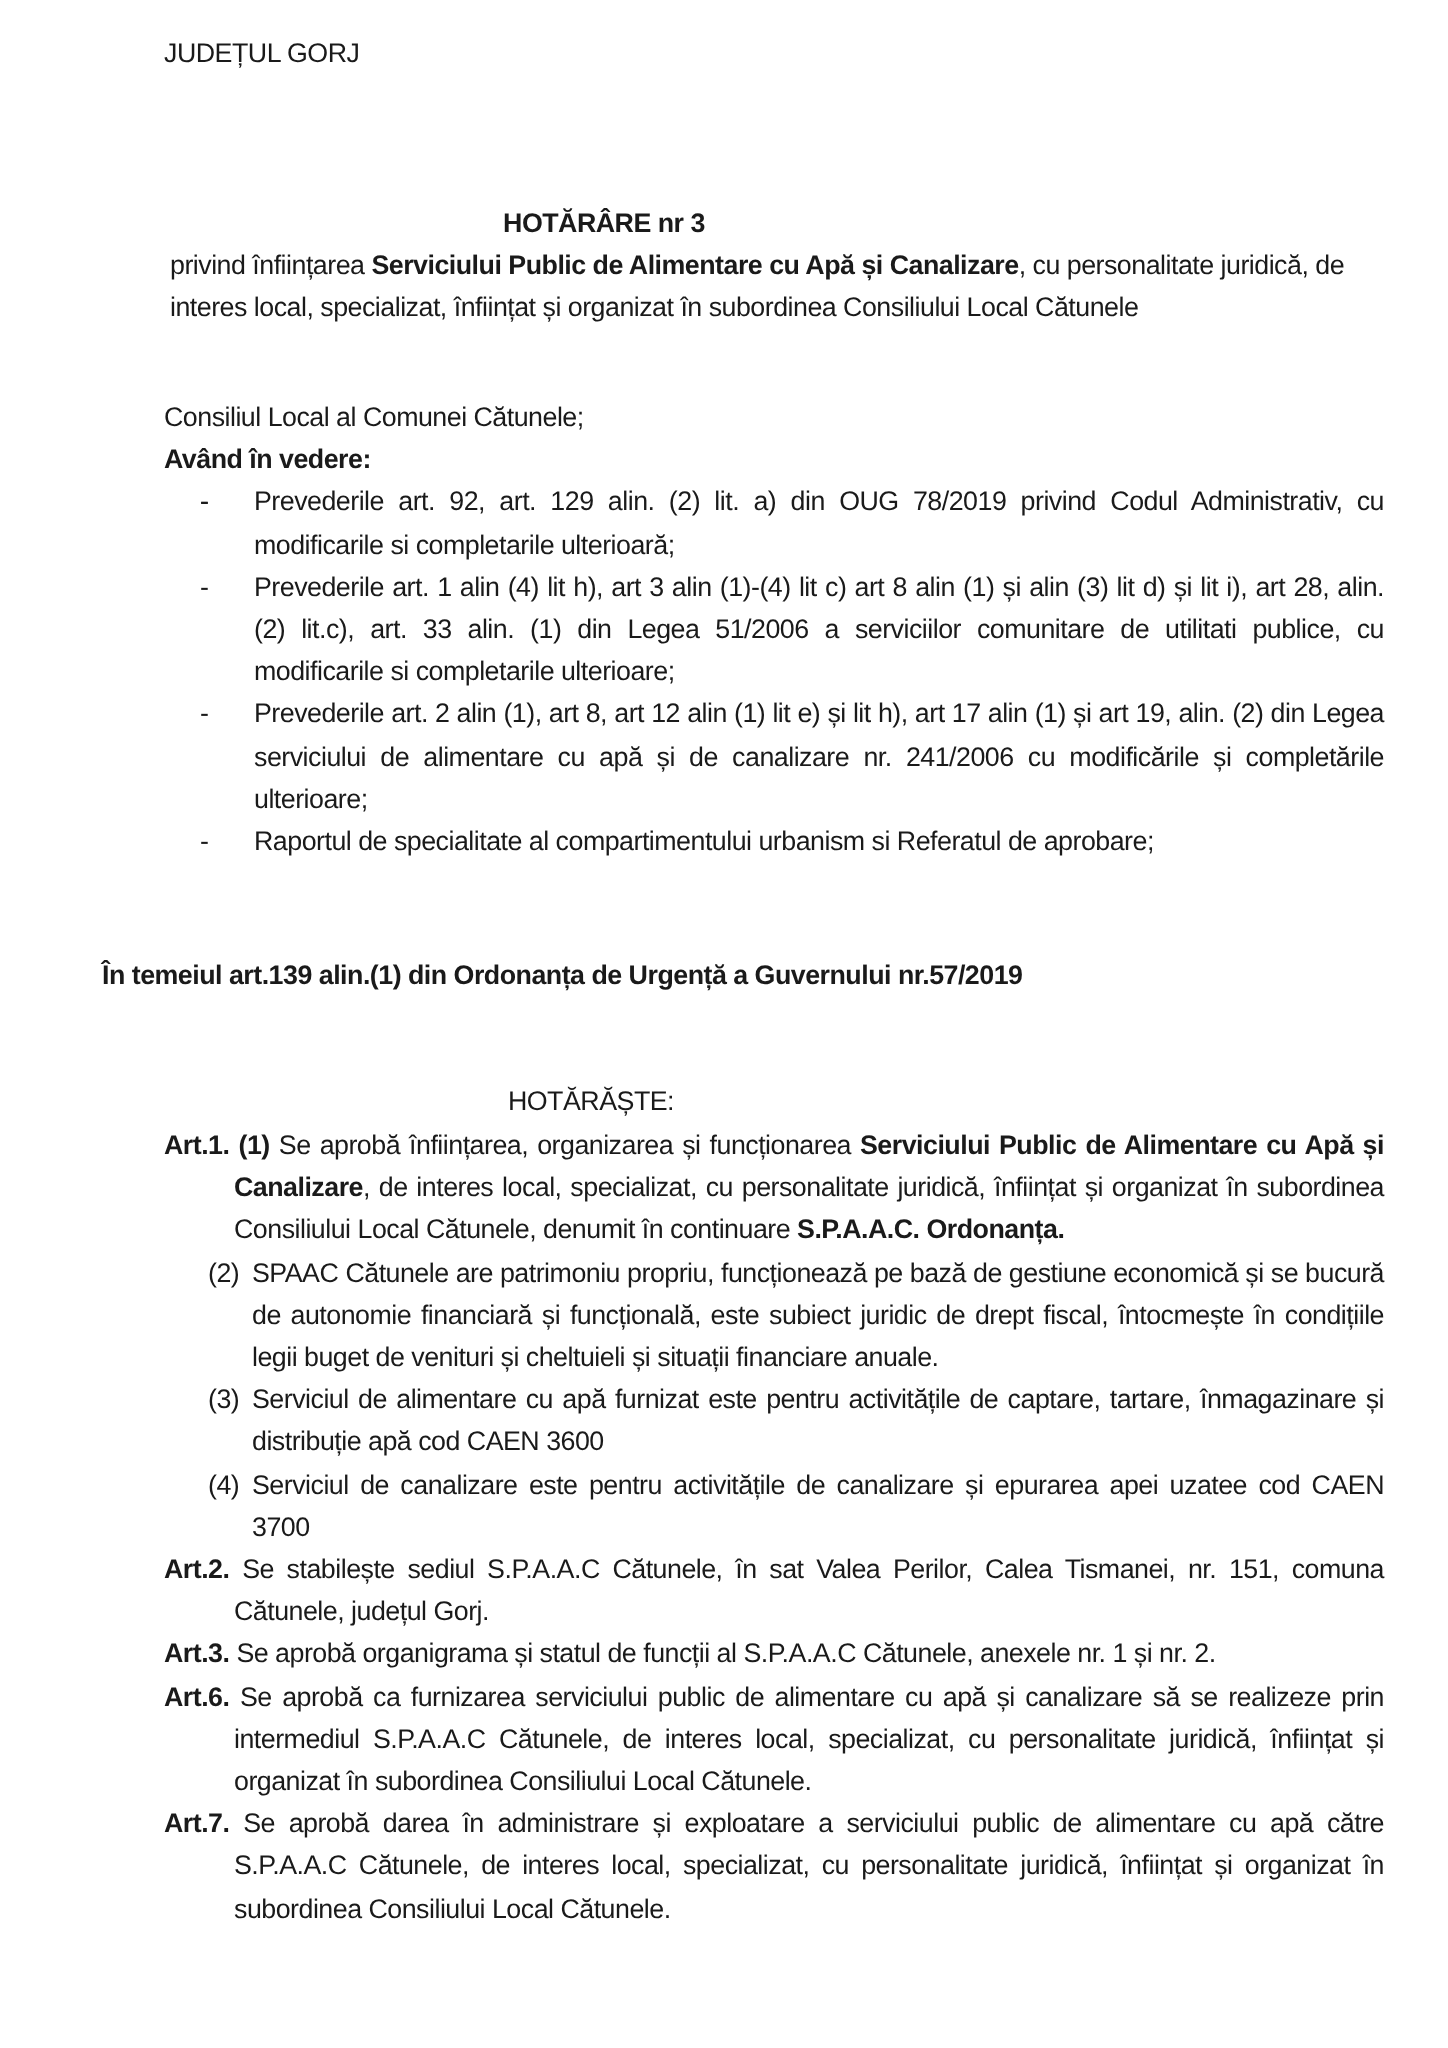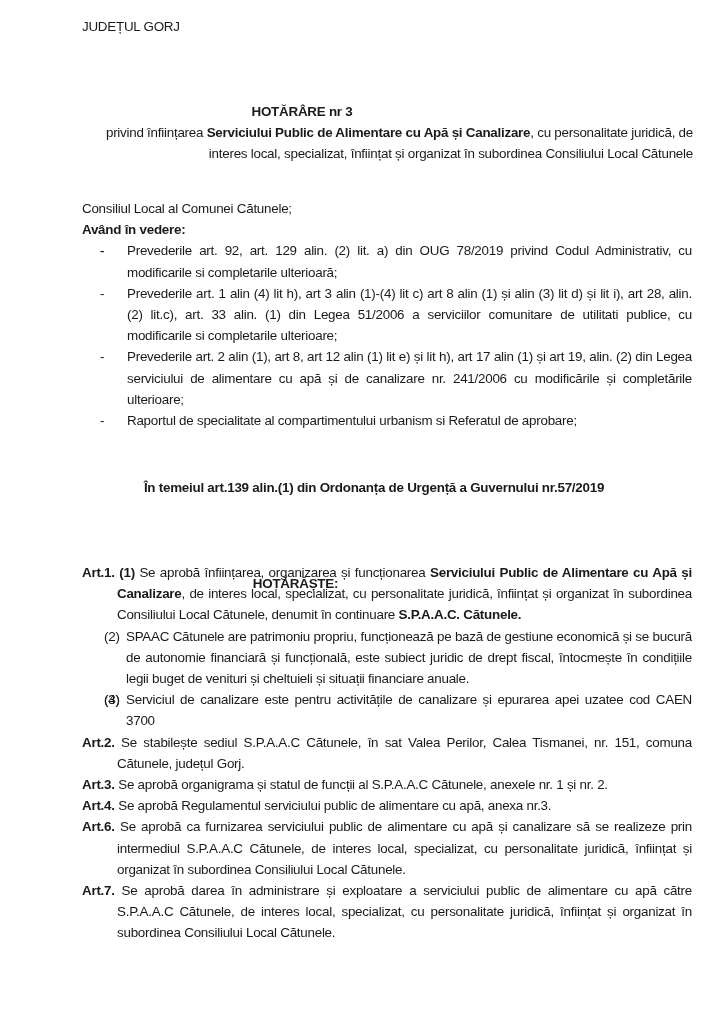--- a/index.html
+++ b/index.html
@@ -6,28 +6,28 @@
   body {
     width: 724px; height: 1024px; position: relative; overflow: hidden;
     font-family: "Liberation Sans", "DejaVu Sans", sans-serif;
     color: #1a1a1a; font-size: 13.4px; line-height: 21.2px;
     letter-spacing: -0.25px;
   }
   .page { position: absolute; left: 0; top: 0; width: 724px; height: 1024px; }
   .hdr { position: absolute; left: 82px; top: 16px; line-height: 21.5px; }
   .hdr div { white-space: nowrap; }
   .title { position: absolute; left: 0; width: 604px; top: 101px; text-align: center; font-weight: bold; }
-  .subtitle { position: absolute; left: 85px; width: 608px; top: 122px; text-align: right; }
+  .subtitle { position: absolute; left: 85px; width: 608px; top: 122px; text-align: left; }
   .b { font-weight: bold; }
   .preamble { position: absolute; left: 82px; top: 198px; width: 610px; }
   .list { margin: 0; padding: 0; list-style: none; }
   .list li { position: relative; padding-left: 45px; text-align: justify; }
   .list li .dash { position: absolute; left: 18px; top: 0; }
-  .temei { position: absolute; left: 72px; width: 604px; top: 477px; text-align: center; font-weight: bold; }
-  .hot { position: absolute; left: 0; width: 591px; top: 540px; text-align: center; font-weight: bold; margin-top: 33px; }
+  .temei { position: absolute; left: 51px; width: 604px; top: 477px; text-align: left; font-weight: bold; }
+  .hot { position: absolute; left: 0; width: 591px; top: 540px; text-align: center; font-weight: normal; }
   .arts { position: absolute; left: 82px; top: 562px; width: 610px; }
   .art { position: relative; padding-left: 35px; text-indent: -35px; text-align: justify; }
   .alin { position: relative; padding-left: 44px; text-align: justify; }
   .alin .num { position: absolute; left: 22px; top: 0; }
 </style>
 </head>
 <body>
 
 <div class="page">
 
@@ -55,31 +55,30 @@
 
   <div class="temei">
     <div>În temeiul art.139 alin.(1) din Ordonanța de Urgență a Guvernului nr.57/2019</div>
   </div>
 
   <div class="hot">HOTĂRĂȘTE:</div>
 
   <div class="arts">
     <div class="art">
       <span class="b">Art.1.</span>
-      <span class="b">(1)</span><span> Se aprobă înființarea, organizarea și funcționarea </span><span class="b">Serviciului Public de Alimentare cu Apă și Canalizare</span><span>, de interes local,   specializat, cu personalitate juridică, înființat și organizat în subordinea Consiliului Local Cătunele, denumit în continuare </span><span class="b">S.P.A.A.C. Cătunele.</span>
+      <span class="b">(1)</span><span> Se aprobă înființarea, organizarea și funcționarea </span><span class="b">Serviciului Public de Alimentare cu Apă și Canalizare</span><span>, de interes local,   specializat, cu personalitate juridică, înființat și organizat în subordinea Consiliului Local Cătunele, denumit în continuare </span><span class="b">S.P.A.A.C. Ordonanța.</span>
     </div>
     <div class="alin">
       <span class="num">(2)</span><span>SPAAC Cătunele are patrimoniu propriu, funcționează pe bază de gestiune economică și se bucură de autonomie financiară și funcțională, este subiect juridic de drept fiscal, întocmește în condițiile legii buget de venituri și cheltuieli și situații financiare anuale.</span>
     </div>
     <div class="alin">
-      <span class="num">(3)</span>
+      <span class="num">(3)</span><span>Serviciul de alimentare cu apă furnizat este pentru activitățile de captare, tartare, înmagazinare și distribuție apă cod CAEN 3600</span>
     </div>
     <div class="alin">
       <span class="num">(4)</span><span>Serviciul de canalizare este pentru activitățile de canalizare și epurarea apei uzatee cod CAEN 3700</span>
     </div>
     <div class="art"><span class="b">Art.2.</span><span> Se stabilește sediul S.P.A.A.C Cătunele, în sat Valea Perilor, Calea Tismanei, nr. 151, comuna Cătunele, județul Gorj.</span></div>
     <div class="art"><span class="b">Art.3.</span><span> Se aprobă organigrama și statul de funcții al S.P.A.A.C Cătunele, anexele nr. 1 și nr. 2.</span></div>
-    <div class="art"><span class="b">Art.4.</span><span> Se aprobă Regulamentul serviciului public de alimentare cu apă, anexa nr.3.</span></div>
     <div class="art"><span class="b">Art.6.</span><span> Se aprobă ca furnizarea serviciului public de alimentare cu apă și canalizare să se realizeze prin intermediul S.P.A.A.C Cătunele, de interes local, specializat, cu personalitate juridică, înființat și organizat în subordinea Consiliului Local Cătunele.</span></div>
     <div class="art"><span class="b">Art.7.</span><span> Se aprobă darea în administrare și exploatare a serviciului public de alimentare cu apă către S.P.A.A.C Cătunele, de interes local, specializat, cu personalitate juridică, înființat și organizat în subordinea Consiliului Local Cătunele.</span></div>
   </div>
 
 </div>
 
 </body></html>

